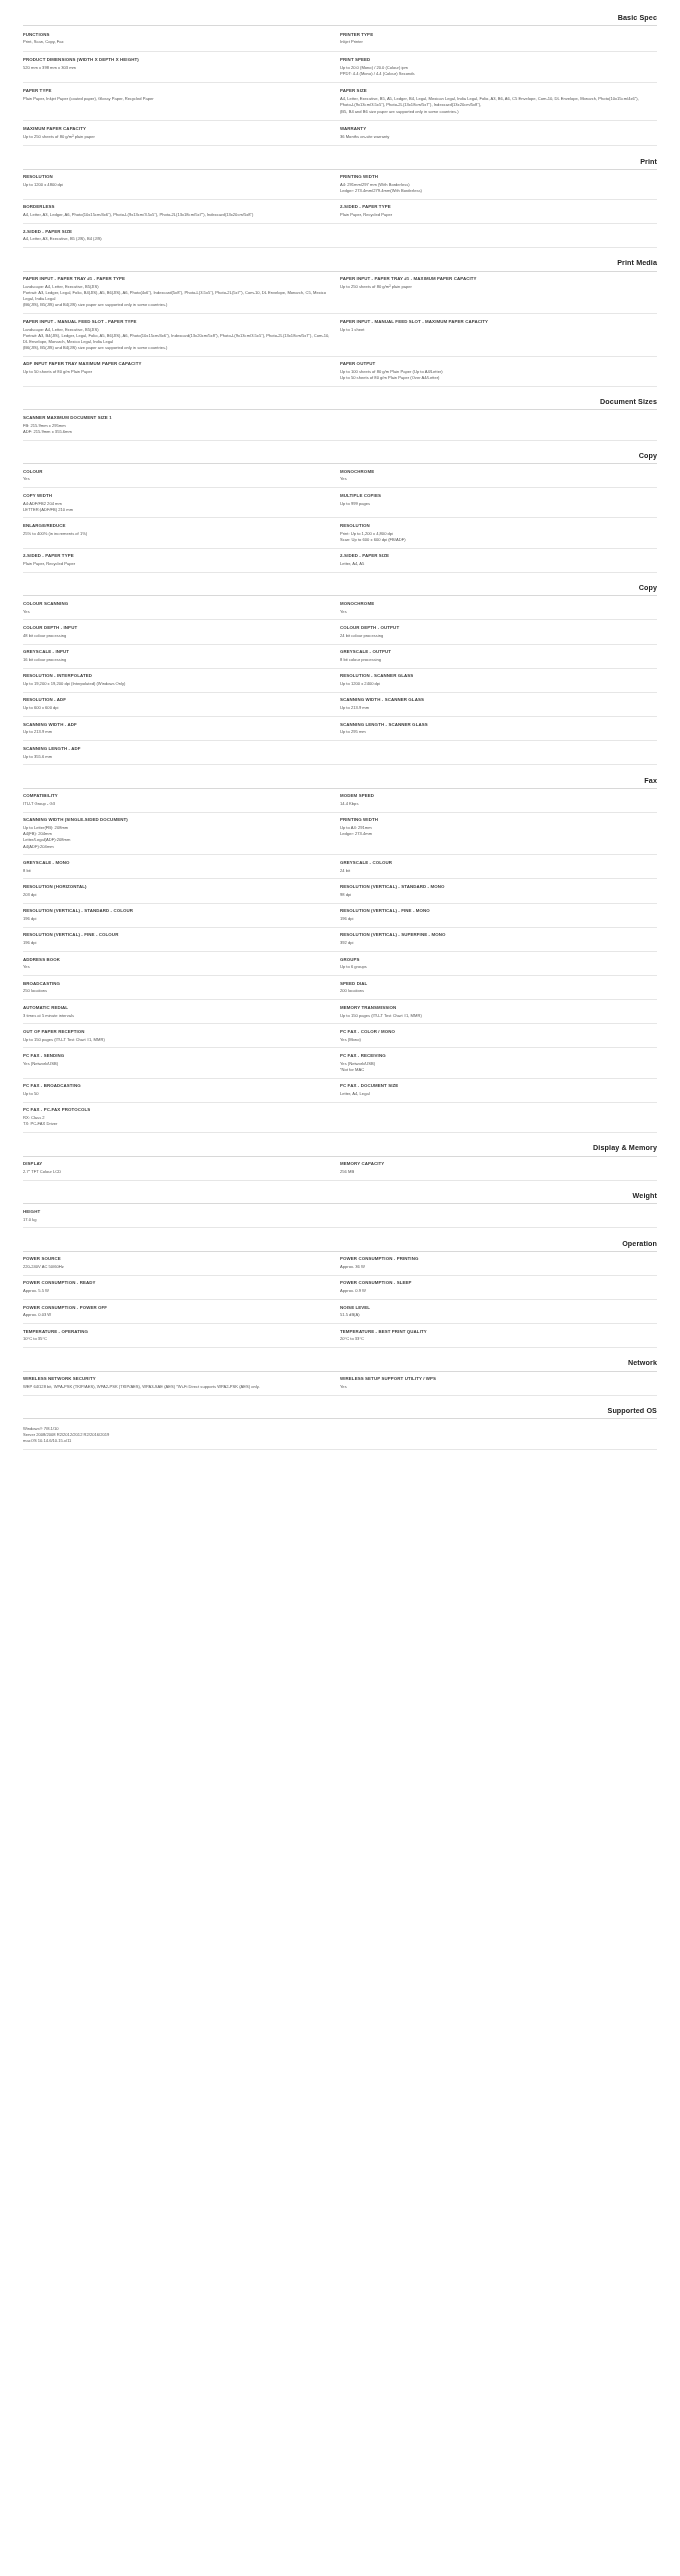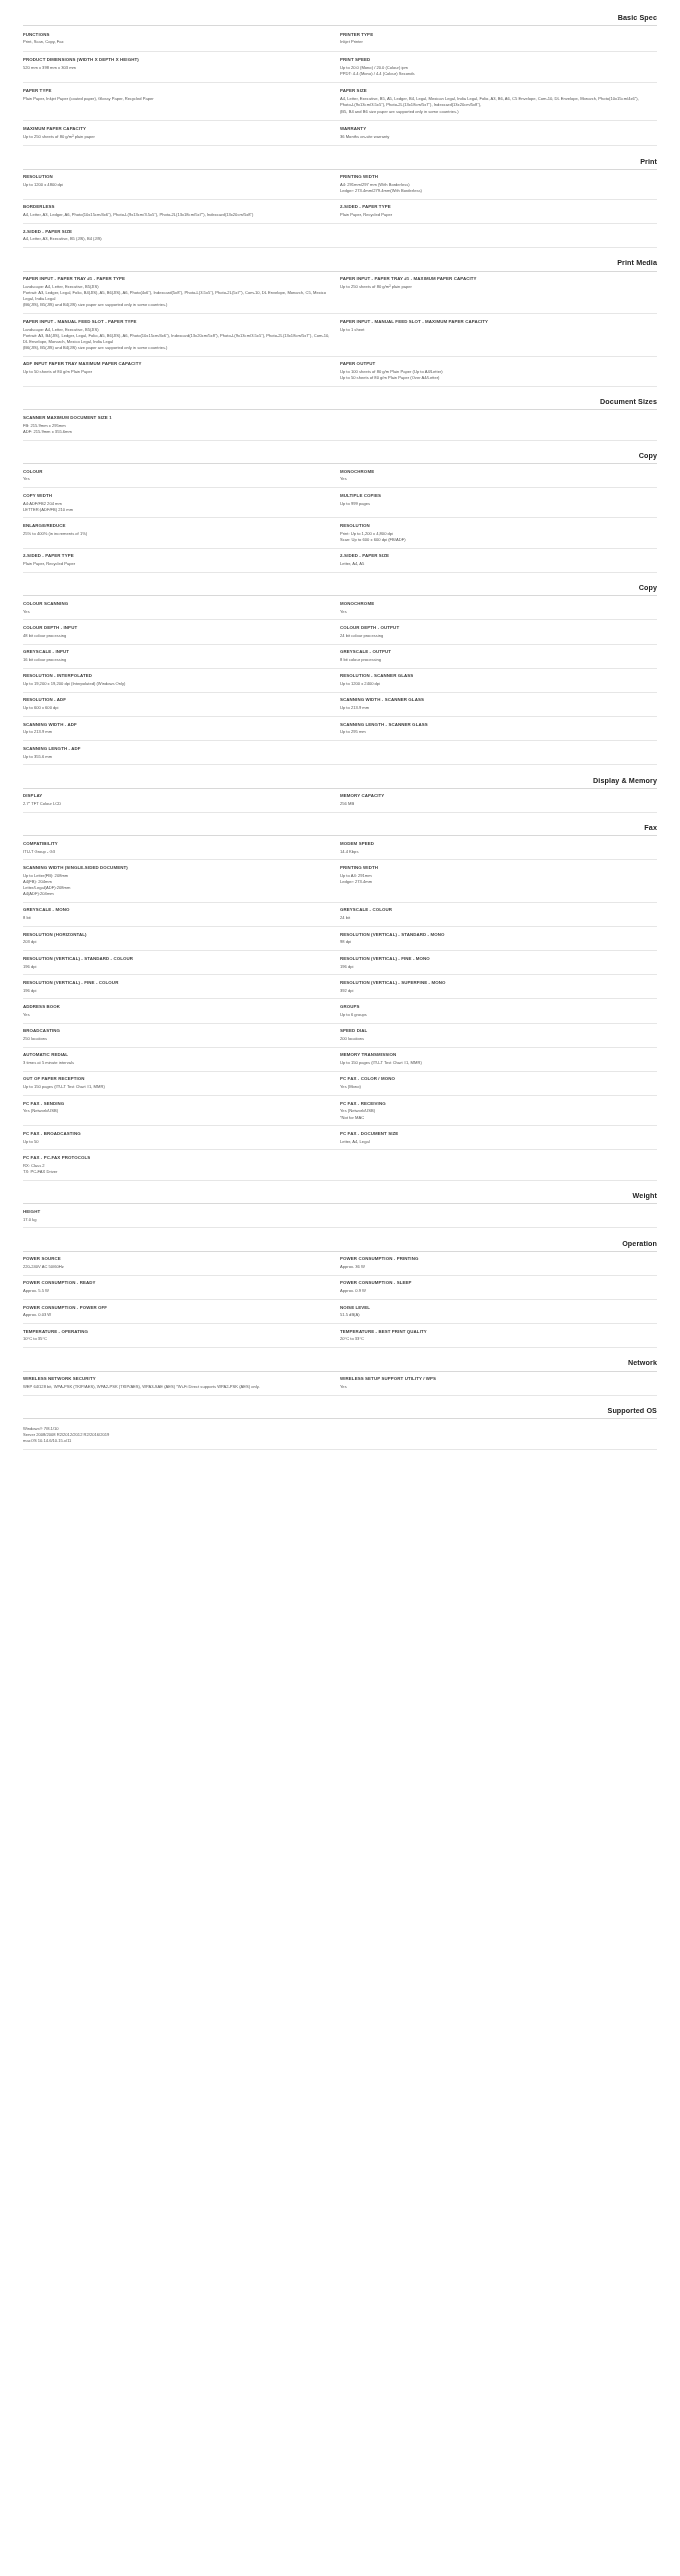--- a/index.html
+++ b/index.html
@@ -284,34 +284,20 @@
             <div class="spec-label">SCANNING LENGTH - ADF</div>
             <div class="spec-value">Up to 355.6 mm</div>
           </div>
           <div class="spec-cell empty-cell">
             <div class="spec-label"></div>
             <div class="spec-value"></div>
           </div>
         </div>
       </div>
       <div class="section">
-        <div class="section-title">Display &amp; Memory</div>
-        <hr class="section-rule">
-        <div class="spec-grid">
-          <div class="spec-cell">
-            <div class="spec-label">DISPLAY</div>
-            <div class="spec-value">2.7" TFT Colour LCD</div>
-          </div>
-          <div class="spec-cell">
-            <div class="spec-label">MEMORY CAPACITY</div>
-            <div class="spec-value">256 MB</div>
-          </div>
-        </div>
-      </div>
-      <div class="section">
         <div class="section-title">Fax</div>
         <hr class="section-rule">
         <div class="spec-grid">
           <div class="spec-cell">
             <div class="spec-label">COMPATIBILITY</div>
             <div class="spec-value">ITU-T Group - G3</div>
           </div>
           <div class="spec-cell">
             <div class="spec-label">MODEM SPEED</div>
             <div class="spec-value">14.4 Kbps</div>
@@ -414,20 +400,34 @@
             <div class="spec-value">RX: Class 2
 TX: PC-FAX Driver</div>
           </div>
           <div class="spec-cell empty-cell">
             <div class="spec-label"></div>
             <div class="spec-value"></div>
           </div>
         </div>
       </div>
       <div class="section">
+        <div class="section-title">Display &amp; Memory</div>
+        <hr class="section-rule">
+        <div class="spec-grid">
+          <div class="spec-cell">
+            <div class="spec-label">DISPLAY</div>
+            <div class="spec-value">2.7" TFT Colour LCD</div>
+          </div>
+          <div class="spec-cell">
+            <div class="spec-label">MEMORY CAPACITY</div>
+            <div class="spec-value">256 MB</div>
+          </div>
+        </div>
+      </div>
+      <div class="section">
         <div class="section-title">Weight</div>
         <hr class="section-rule">
         <div class="spec-grid">
           <div class="spec-cell">
             <div class="spec-label">HEIGHT</div>
             <div class="spec-value">17.0 kg</div>
           </div>
           <div class="spec-cell empty-cell">
             <div class="spec-label"></div>
             <div class="spec-value"></div>

